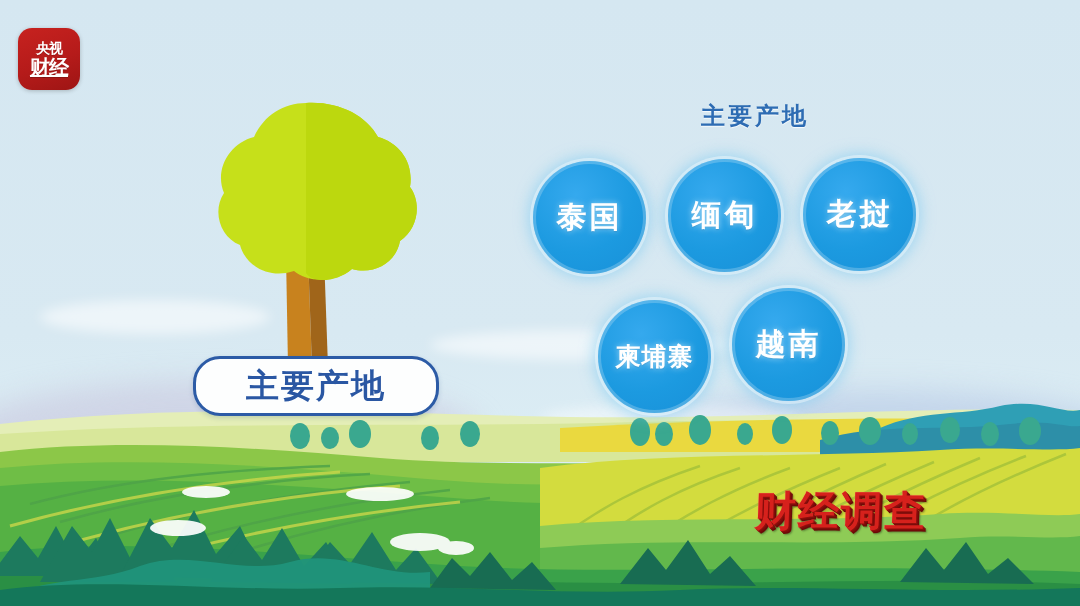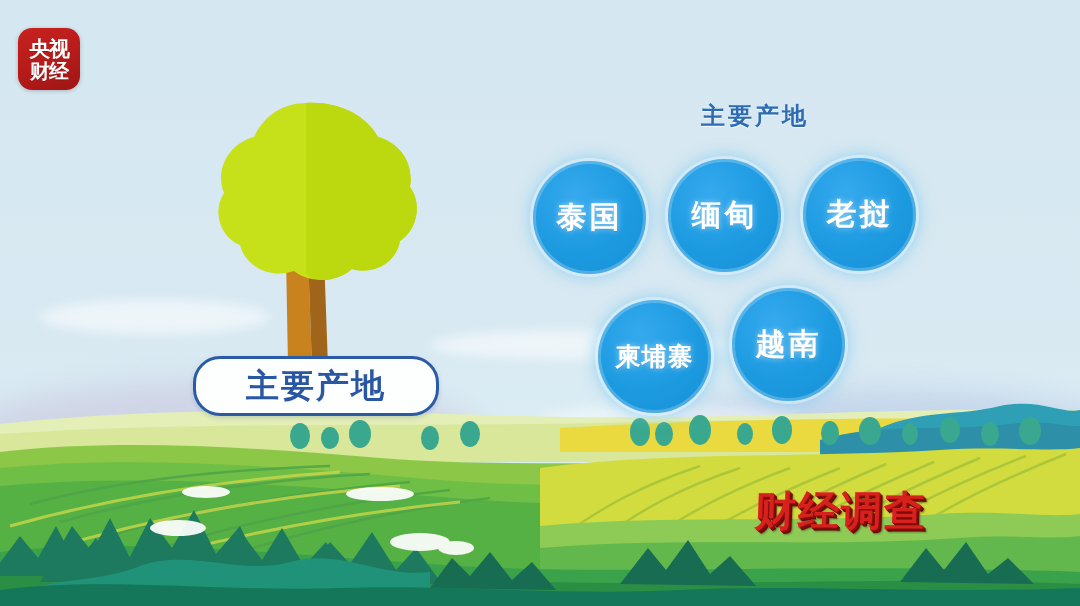--- a/index.html
+++ b/index.html
@@ -54,27 +54,28 @@
     flex-direction: column;
     align-items: center;
     justify-content: center;
     line-height: 1;
     padding: 2px 0;
     box-sizing: border-box;
   }
   #logo .lg-row {
     color: #fff;
     font-weight: 700;
-    font-size: 21px;
+    font-size: 14px;
     letter-spacing: -1px;
     text-shadow: 0 1px 0 rgba(0,0,0,0.18);
   }
   #logo .lg-row.second {
     margin-top: 2px;
     font-size: 20px;
+    text-decoration: underline;
   }
 
   
   #tree {
     position: absolute;
     left: 190px;
     top: 95px;
     width: 235px;
     height: 275px;
   }

